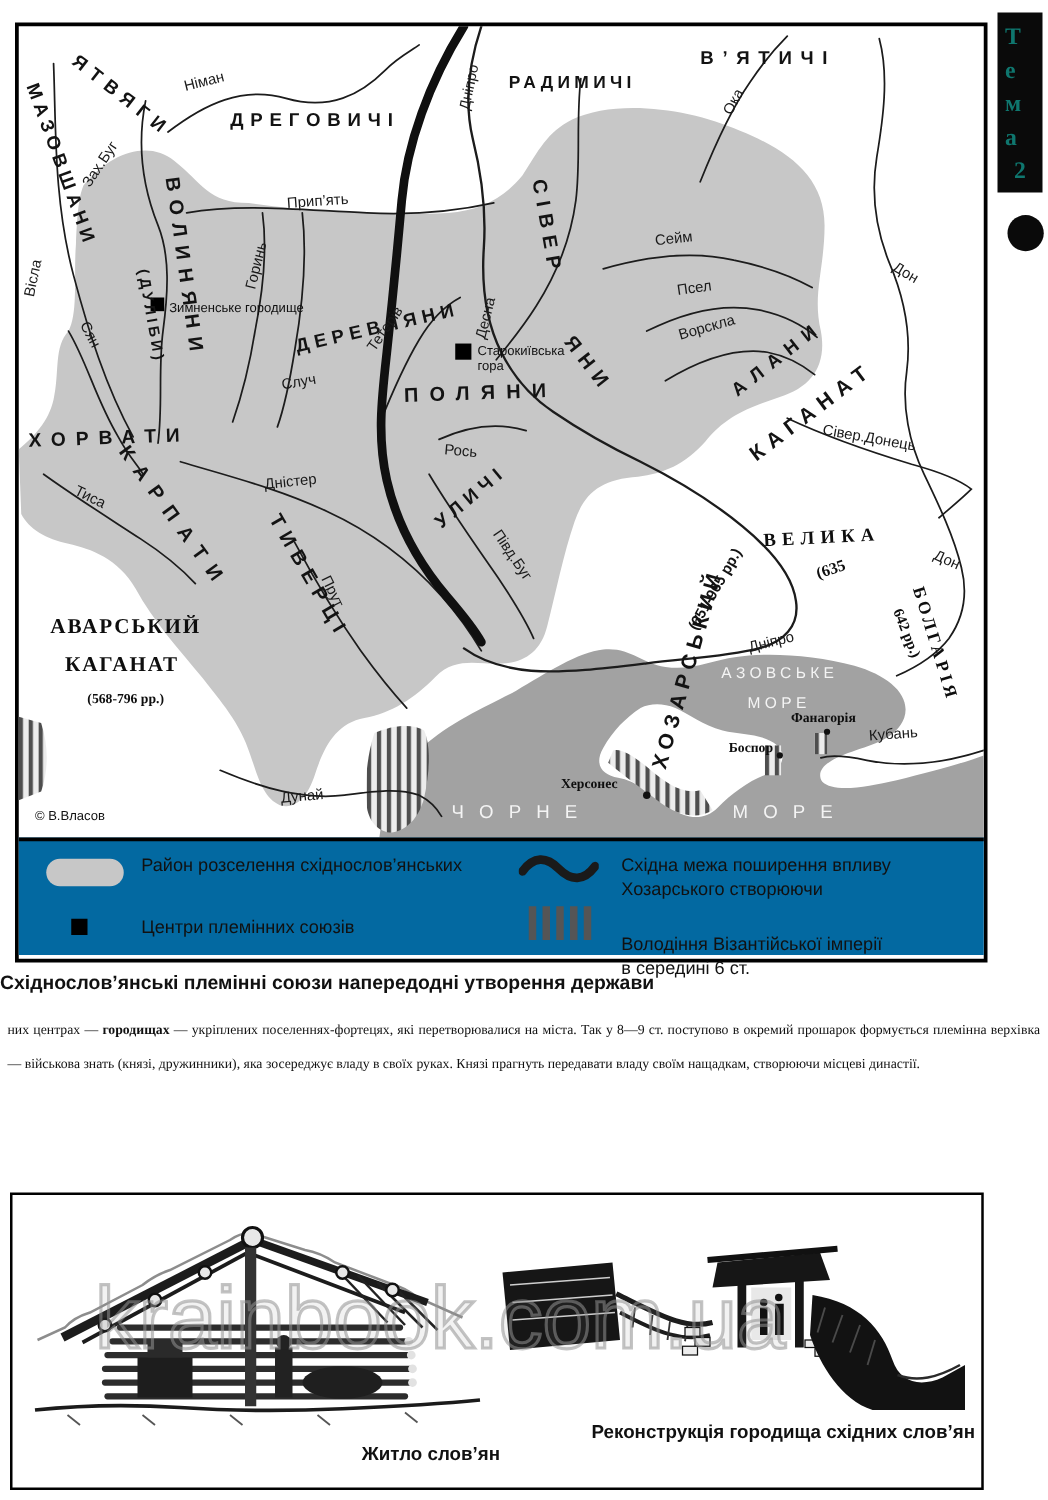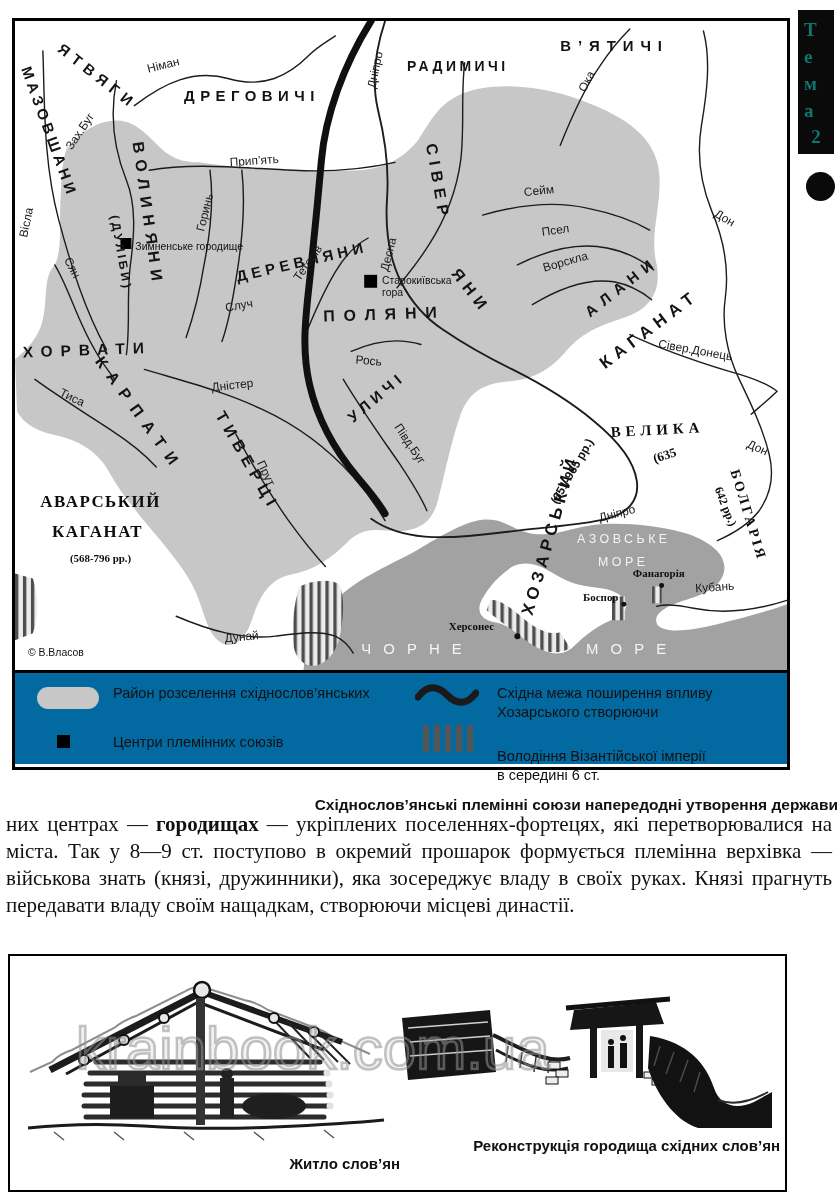--- a/index.html
+++ b/index.html
@@ -12,28 +12,28 @@
   .lg-swatch{position:absolute;left:22px;top:14px;width:62px;height:22px;background:#c7c7c7;border-radius:11px;}
   .lg-square{position:absolute;left:42px;top:62px;width:13px;height:13px;background:#000;}
   .lg-wave{position:absolute;left:400px;top:10px;}
   .lg-stripes{position:absolute;left:408px;top:52px;display:flex;gap:5px;}
   .lg-stripes i{display:block;width:6px;height:27px;background:#555;}
   .theme-tab{position:absolute;left:798px;top:10px;width:36px;height:144px;background:#0a0a0a;color:#0f766e;
              font-family:"Liberation Serif",serif;font-weight:bold;font-size:19px;text-align:center;}
   .theme-word{width:36px;line-height:27px;padding-top:6px;word-break:break-all;letter-spacing:8px;margin-left:6px;text-align:left;}
   .theme-num{line-height:26px;}
   .theme-dot{position:absolute;left:806px;top:172px;width:29px;height:29px;border-radius:50%;background:#0a0a0a;}
-  .map-caption{position:absolute;top:796px;left:0;width:838px;text-align:right;font-weight:bold;font-size:15.5px;}
+  .map-caption{position:absolute;top:778px;left:0;width:838px;text-align:left;font-weight:bold;font-size:15.5px;}
   .bodytext{position:absolute;top:811px;left:6px;width:826px;margin:0;font-family:"Liberation Serif",serif;
-            font-size:21px;line-height:27px;text-align:justify;}
+            font-size:11px;line-height:27px;text-align:justify;}
   .fig2{position:absolute;left:8px;top:954px;width:775px;height:234px;border:2px solid #000;background:#fff;}
   .fig-caption{position:absolute;text-align:right;font-weight:bold;font-size:15px;line-height:19px;}
   .cap-left{left:0;top:198px;width:390px;}
   .cap-right{left:388px;top:180px;width:382px;}
-  .watermark{position:absolute;left:76px;top:1014px;z-index:6;font-size:60px;white-space:nowrap;
+  .watermark{position:absolute;left:76px;top:1014px;z-index:6;font-size:70px;white-space:nowrap;
              color:rgba(130,130,130,0.10);-webkit-text-stroke:2.5px rgba(145,145,145,0.55);pointer-events:none;}
   
   .tl{font-family:"Liberation Sans",sans-serif;font-weight:bold;fill:#131313;}
   .riv{font-family:"Liberation Sans",sans-serif;font-weight:normal;font-size:12px;fill:#1a1a1a;}
   .city{font-family:"Liberation Sans",sans-serif;font-size:10.5px;fill:#111;}
   .srf{font-family:"Liberation Serif",serif;font-weight:bold;fill:#0e0e0e;}
   .seaT{font-family:"Liberation Sans",sans-serif;fill:#f4f4f4;}
 </style>
 </head>
 <body>

